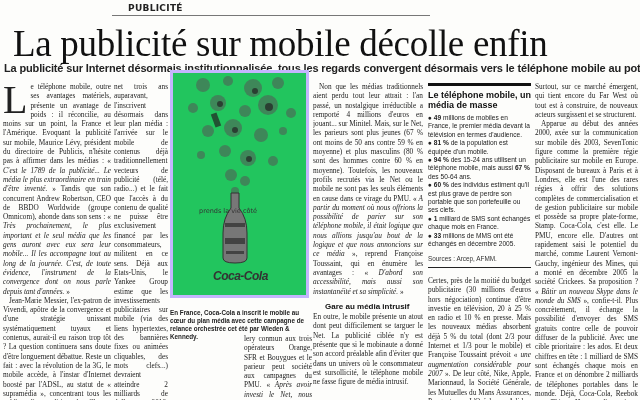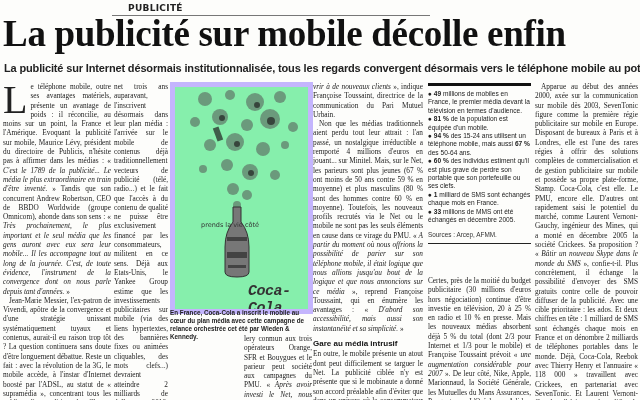--- a/index.html
+++ b/index.html
@@ -6,41 +6,41 @@
   body { width:640px; height:400px; overflow:hidden; background:#fdfdfb; color:#1a1a1a; position:relative; font-family:"Liberation Serif", serif; }
   .rubric { position:absolute; left:128px; top:3px; font-family:"DejaVu Sans", sans-serif; font-weight:bold; font-size:9px; letter-spacing:0.3px; color:#222; }
   .rubric-line { position:absolute; left:112px; top:15px; width:318px; height:1px; background:#777; }
   .headline { position:absolute; left:3px; top:12px; font-family:"Liberation Serif", serif; font-size:37px; line-height:44px; color:#111; white-space:nowrap; letter-spacing:-0.3px; }
   .standfirst { position:absolute; left:4px; top:62px; width:636px; font-family:"Liberation Sans", sans-serif; font-weight:bold; font-size:11px; color:#222; white-space:nowrap; letter-spacing:-0.15px; }
   .col { position:absolute; font-size:7.3px; line-height:9.3px; text-align:justify; color:#222; overflow:hidden; }
   .col p { margin:0; text-indent:6px; }
   .col p.noindent { text-indent:0; }
   .col i { font-style:italic; }
   .dropcap { float:left; font-size:40px; line-height:34px; margin:1px 3px 0 0; font-family:"Liberation Serif", serif; }
-  .ad { position:absolute; left:170px; top:82px; width:133px; height:222px; border:5px solid #c4b5fd; background:#86efac; overflow:hidden; }
+  .ad { position:absolute; left:170px; top:70px; width:133px; height:222px; border:3px solid #c4b5fd; background:#22c55e; overflow:hidden; }
   .ad svg { position:absolute; left:0; top:0; }
   .ad-tag { position:absolute; left:26px; top:134px; font-family:"DejaVu Sans", sans-serif; font-size:6.5px; color:#333; }
-  .ad-logo { position:absolute; left:40px; top:196px; font-family:Liberation Mono, monospace; font-style:italic; font-weight:bold; font-size:15px; color:#333; letter-spacing:-0.5px;margin-left:33px; }
+  .ad-logo { position:absolute; left:40px; top:196px; font-family:Liberation Sans, sans-serif; font-style:italic; font-weight:bold; font-size:12px; color:#333; letter-spacing:-0.5px; }
   .caption { position:absolute; left:170px; top:309px; width:145px; font-family:"Liberation Sans", sans-serif; font-weight:bold; font-size:6.3px; line-height:8px; color:#222; }
   .box { position:absolute; left:428px; top:83px; width:103px; }
   .box-bar { height:3px; background:#111; margin-bottom:4px; }
   .box-title { font-family:"Liberation Sans", sans-serif; font-weight:bold; font-size:9px; line-height:10px; color:#111; margin-bottom:4px; }
   .box-list { font-family:"Liberation Sans", sans-serif; font-size:6.6px; line-height:8.4px; color:#222; }
   .box-list div { margin:0; }
   .box-list b { font-weight:bold; }
   .box-source { font-family:"Liberation Sans", sans-serif; font-size:6.4px; color:#333; margin-top:6px; }
   .box-bottom { height:1.5px; background:#222; margin-top:5px; }
-  .subhead { font-family:"Liberation Sans", sans-serif; font-weight:bold; font-size:8px; margin:6px 0 1px 0; text-indent:0; color:#111; }
+  .subhead { font-family:"Liberation Sans", sans-serif; font-weight:bold; font-size:8px; margin:6px 0 1px 12px; text-indent:0; color:#111; }
 </style>
 </head>
 <body>
 
 <div class="rubric">PUBLICITÉ</div>
 <div class="rubric-line"></div>
-<h1 class="headline" style="margin:0;font-weight:bold;">La publicité sur mobile décolle enfin</h1>
+<h1 class="headline" style="margin:10px;font-weight:normal;">La publicité sur mobile décolle enfin</h1>
 <div class="standfirst">La publicité sur Internet désormais institutionnalisée, tous les regards convergent désormais vers le téléphone mobile au potentiel jugé « gigantesque » par certains.</div>
 
 <div class="col" style="left:3px;top:82px;width:108px;height:318px;">
   <p class="noindent"><span class="dropcap">L</span><span>e téléphone mobile, outre ses avantages matériels, présente un avantage de poids : il réconcilie, au moins sur un point, la France et l'Amérique. Evoquant la publicité sur mobile, Maurice Lévy, président du directoire de Publicis, n'hésite pas à affirmer dans les médias : « </span><i>C'est le 1789 de la publicité... Le média le plus extraordinaire en train d'être inventé.</i><span> » Tandis que son concurrent Andrew Robertson, CEO de BBDO Worldwide (groupe Omnicom), abonde dans son sens : « </span><i>Très prochainement, le plus important et le seul média que les gens auront avec eux sera leur mobile... Il les accompagne tout au long de la journée. C'est, de toute évidence, l'instrument de la convergence dont on nous parle depuis tant d'années.</i><span> »</span></p>
   <p>Jean-Marie Messier, l'ex-patron de Vivendi, apôtre de la convergence et d'une stratégie unissant systématiquement tuyaux et contenus, aurait-il eu raison trop tôt ? La question continuera sans doute d'être longuement débattue. Reste un fait : avec la révolution de la 3G, le mobile accède, à l'instar d'Internet boosté par l'ADSL, au statut de « supramédia », concentrant tous les médias dits traditionnels. Chacun peut désormais voir le JT de 20 heures quand il le désire, écouter BFM ou Europe 1, lire les dernières dépêches et rédiger un mail à partir de son mobile. Rien d'étonnant à ce que la publicité et les annonceurs qui, il y a encore quelques mois, observaient le mobile avec le même scepticisme qu'Inter-</p>
 </div>
 
 <div class="col" style="left:114px;top:82px;width:54px;height:318px;">
   <p class="noindent">net trois ans auparavant, l'inscrivent désormais dans leur plan média : l'arrivée sur le mobile de contenus déjà traditionnellement vecteurs de publicité (télé, radio...) et le fait que l'accès à du contenu de qualité ne puisse être exclusivement financé par les consommateurs, militent en ce sens. Déjà aux Etats-Unis, le Yankee Group estime que les investissements publicitaires sur mobile (via des liens hypertextes, des bannières fixes ou animées cliquables, des mots clefs...) devraient atteindre 2 milliards de dollars en 2010, soit 1 % des dépenses publicitaires. Il prévoit un minimum de 5 % dès 2015.</p>
 
@@ -89,41 +89,42 @@
   <span class="ad-logo">Coca-Cola</span>
 </div>
 
 <div class="caption">En France, Coca-Cola a inscrit le mobile au cœur du plan média avec cette campagne de relance orchestrée cet été par Wieden &amp; Kennedy.</div>
 
 <div class="col" style="left:244px;top:334px;width:68px;height:66px;">
   <p class="noindent"><span>lery conmun aux trois opérateurs Orange, SFR et Bouygues et le parieur peut société aux campagnes du PMU. « </span><i>Après avoir investi le Net, nous avons décidé de prêter la plus grande attention à tout ce qui se passait en matière de multimédia qui représente la possibilité de nous ou-</i></p>
 </div>
 
 <div class="col" style="left:313px;top:82px;width:110px;height:318px;">
-  <p class="noindent"><i>vrir à de nouveaux clients</i><span> », indique Françoise Toussaint, directrice de la communication du Pari Mutuel Urbain.</span></p>
   <p><span>Non que les médias traditionnels aient perdu tout leur attrait : l'an passé, un nostalgique irréductible a remporté 4 millions d'euros en jouant... sur Minitel. Mais, sur le Net, les parieurs sont plus jeunes (67 % ont moins de 50 ans contre 59 % en moyenne) et plus masculins (80 % sont des hommes contre 60 % en moyenne). Toutefois, les nouveaux profils recrutés via le Net ou le mobile ne sont pas les seuls éléments en cause dans ce virage du PMU. « </span><i>A partir du moment où nous offrions la possibilité de parier sur son téléphone mobile, il était logique que nous allions jusqu'au bout de la logique et que nous annoncions sur ce média</i><span> », reprend Françoise Toussaint, qui en énumère les avantages : « </span><i>D'abord son accessibilité, mais aussi son instantanéité et sa simplicité.</i><span> »</span></p>
   <div class="subhead">Gare au média intrusif</div>
   <p class="noindent">En outre, le mobile présente un atout dont peut difficilement se targuer le Net. La publicité ciblée n'y est présente que si le mobinaute a donné son accord préalable afin d'éviter que dans un univers où le consommateur est sursollicité, le téléphone mobile ne fasse figure de média intrusif.</p>
 
 </div>
 
 <div class="box">
   <div class="box-bar"></div>
+  <div class="box-title">Le téléphone mobile, un média de masse</div>
   <div class="box-list">
     <div>● <b>49</b><span> millions de mobiles en France, le premier média devant la télévision en termes d'audience.</span></div>
     <div>● <b>81 %</b><span> de la population est équipée d'un mobile.</span></div>
     <div>● <b>94 %</b><span> des 15-24 ans utilisent un téléphone mobile, mais aussi </span><b>67 %</b><span> des 50-64 ans.</span></div>
     <div>● <b>60 %</b><span> des individus estiment qu'il est plus grave de perdre son portable que son portefeuille ou ses clefs.</span></div>
     <div>● <b>1</b><span> milliard de SMS sont échangés chaque mois en France.</span></div>
     <div>● <b>33</b><span> millions de MMS ont été échangés en décembre 2005.</span></div>
   </div>
   <div class="box-source">Sources : Arcep, AFMM.</div>
   <div class="box-bottom"></div>
 </div>
 
 <div class="col" style="left:428px;top:276px;width:103px;height:124px;">
   <p class="noindent"><span>Certes, près de la moitié du budget publicitaire (30 millions d'euros hors négociation) continue d'être investie en télévision, 20 à 25 % en radio et 10 % en presse. Mais les nouveaux médias absorbent déjà 5 % du total (dont 2/3 pour Internet et 1/3 pour le mobile) et Françoise Toussaint prévoit « </span><i>une augmentation considérable pour 2007</i><span> ». De leur côté, Nike, Apple, Marionnaud, la Société Générale, les Mutuelles du Mans Assurances, Peugeot, L'Oréal, Adidas, McDonald's, Total, Nestlé... communiquent désormais sur mobile.</span></p>
 </div>
 
 <div class="col" style="left:535px;top:82px;width:103px;height:318px;">
+  <p class="noindent">Surtout, sur ce marché émergent, qui tient encore du Far West où tout est à construire, de nouveaux acteurs surgissent et se structurent.</p>
   <p><span>Apparue au début des années 2000, axée sur la communication sur mobile dès 2003, SevenTonic figure comme la première régie publicitaire sur mobile en Europe. Disposant de bureaux à Paris et à Londres, elle est l'une des rares régies à offrir des solutions complètes de commercialisation et de gestion publicitaire sur mobile et possède sa propre plate-forme, Stamp. Coca-Cola, c'est elle. Le PMU, encore elle. D'autres ont rapidement saisi le potentiel du marché, comme Laurent Vernont-Gauchy, ingénieur des Mines, qui a monté en décembre 2005 la société Crickees. Sa proposition ? « </span><i>Bâtir un nouveau Skype dans le monde du SMS</i><span> », confie-t-il. Plus concrètement, il échange la possibilité d'envoyer des SMS gratuits contre celle de pouvoir diffuser de la publicité. Avec une cible prioritaire : les ados. Et deux chiffres en tête : 1 milliard de SMS sont échangés chaque mois en France et on dénombre 2 milliards de téléphones portables dans le monde. Déjà, Coca-Cola, Reebok avec Thierry Henry et l'annuaire « 118 000 » travaillent avec Crickees, en partenariat avec SevenTonic. Et Laurent Vernont-Gauchy n'hésite pas à qualifier de « gigantesque » ses objectifs « </span></p>
 
 </div>
 
 </body></html>

